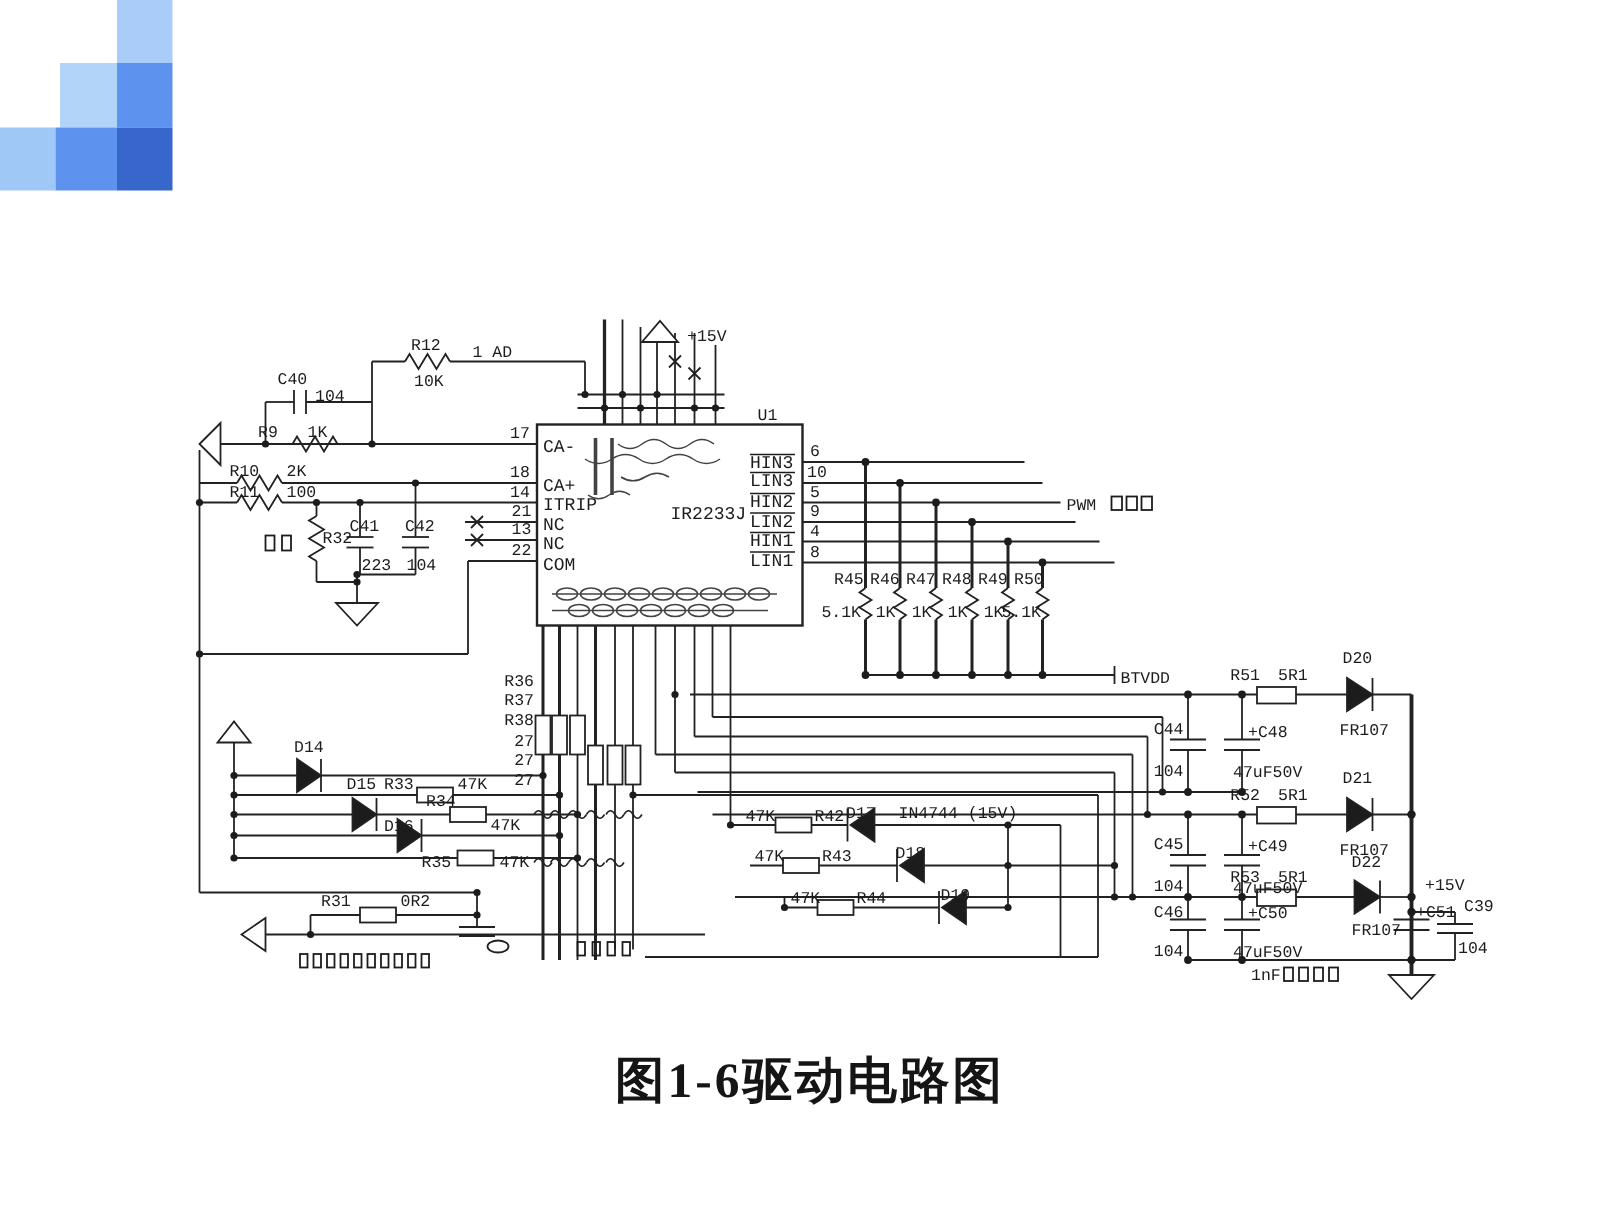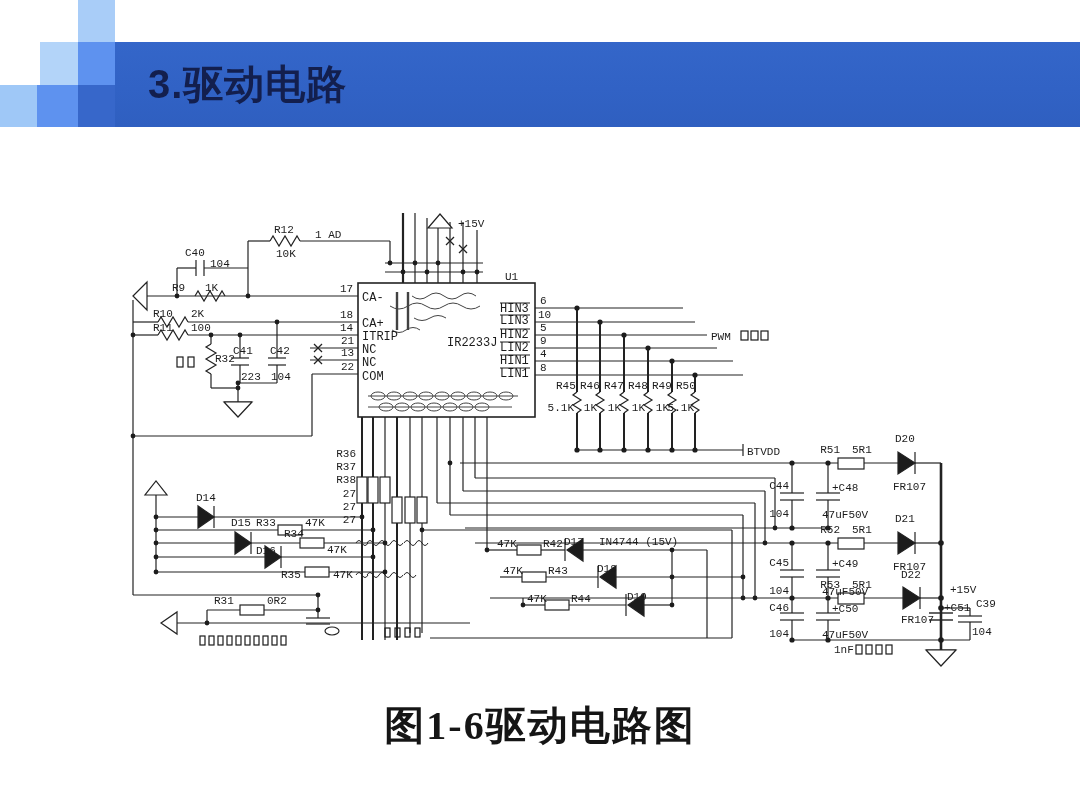--- a/index.html
+++ b/index.html
@@ -4,43 +4,40 @@
 <style>
   html,body{margin:0;padding:0;background:#ffffff;}
   .page{position:relative;width:1080px;height:810px;background:#ffffff;overflow:hidden;
         font-family:"Liberation Sans",sans-serif;}
   .sq{position:absolute;}
   .banner{position:absolute;left:115px;top:42px;width:965px;height:85px;
           background:linear-gradient(180deg,#3466c9 0%,#3162c5 55%,#2f5fc0 100%);}
   .banner h1{margin:0;padding-left:33px;line-height:85px;font-size:40px;font-weight:bold;
              color:#131f4e;letter-spacing:1px;font-family:"Liberation Sans",sans-serif;}
   .caption{position:absolute;left:340px;top:698px;width:400px;text-align:center;
-           font-family:"Liberation Serif",serif;font-weight:bold;font-size:40px;color:#151515;
+           font-family:"Liberation Serif",serif;font-weight:bold;font-size:33px;color:#151515;
            letter-spacing:2px;}
   svg text{font-family:"Liberation Mono","DejaVu Sans Mono",monospace;font-size:11px;fill:#1c1c1c;}
   svg text.big{font-size:12px;}
   svg .ae{text-anchor:end;}
 </style>
 </head>
 <body>
 
 <div class="page">
 
   <div>
     <div class="sq" style="left:78px;top:0;width:37px;height:42px;background:#a9cdf8;"></div>
     <div class="sq" style="left:40px;top:42px;width:38px;height:43px;background:#b3d4f9;"></div>
     <div class="sq" style="left:78px;top:42px;width:37px;height:43px;background:#5e92ef;"></div>
     <div class="sq" style="left:0;top:85px;width:37px;height:42px;background:#9fc8f7;"></div>
     <div class="sq" style="left:37px;top:85px;width:41px;height:42px;background:#5e92ef;"></div>
     <div class="sq" style="left:78px;top:85px;width:37px;height:42px;background:#3767ca;"></div>
   </div>
 
-  <div class="banner">
-    <h1>3.驱动电路</h1>
-  </div>
 
   <svg width="1080" height="810" viewBox="0 0 1080 810" style="position:absolute;left:0;top:0;">
     <g stroke="#222" stroke-width="1.2" fill="none">
 
       <path d="M133,296 L147,282 L147,310 Z" fill="#fff"></path>
       <line x1="147" y1="296" x2="358" y2="296"></line>
       <line x1="133" y1="300" x2="133" y2="436"></line>
       <line x1="177" y1="268" x2="177" y2="296"></line>
       <line x1="177" y1="268" x2="196" y2="268"></line>
         <line x1="196" y1="260" x2="196" y2="276"></line>

